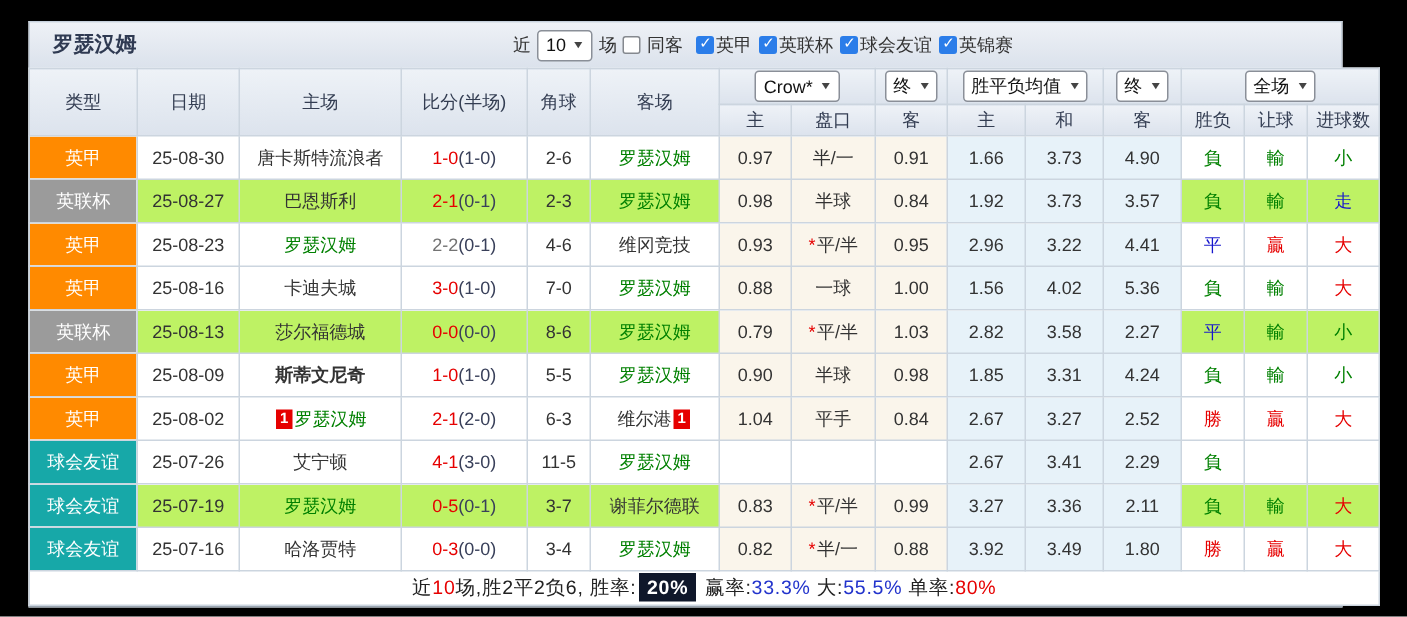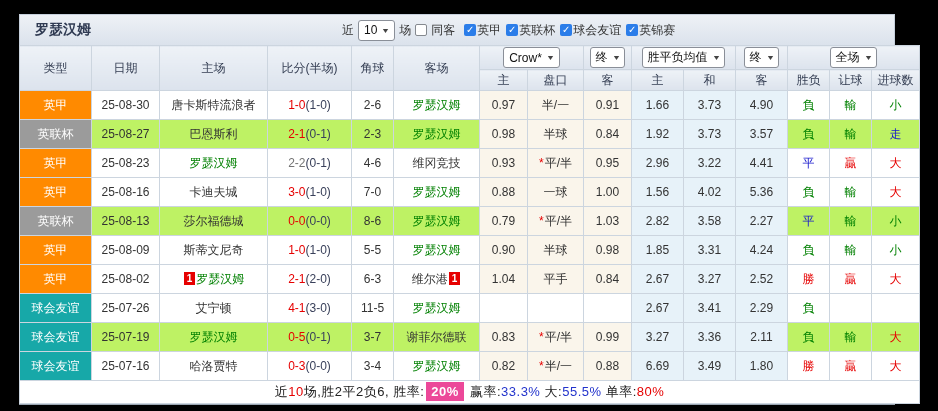--- a/index.html
+++ b/index.html
@@ -246,21 +246,21 @@
           <td class="euro">2.27</td>
           <td class="pl" style="color: rgb(23, 23, 204);">平</td>
           <td class="pl" style="color: rgb(0, 128, 0);">輸</td>
           <td class="pl" style="color: rgb(0, 128, 0);">小</td>
         </tr>
         <tr>
           <td>
             <span class="badge" style="background: rgb(255, 138, 0);">英甲</span>
           </td>
           <td class="pl">25-08-09</td>
-          <td class="pl"><span class="team" style="color: rgb(51, 51, 51);">斯蒂文尼奇</span></td>
+          <td class="pl"><span class="team" style="color: rgb(51, 51, 51); font-weight: bold;">斯蒂文尼奇</span></td>
           <td class="pl"><span class="ft" style="color: rgb(230, 0, 0);">1-0</span><span class="ht">(1-0)</span></td>
           <td class="pl">5-5</td>
           <td class="pl"><span class="team" style="color: rgb(0, 128, 0);">罗瑟汉姆</span></td>
           <td class="ah-bg">0.90</td>
           <td class="ah-bg"><span>半球</span></td>
           <td class="ah-bg">0.98</td>
           <td class="euro">1.85</td>
           <td class="euro">3.31</td>
           <td class="euro">4.24</td>
           <td class="pl" style="color: rgb(0, 128, 0);">負</td>
@@ -329,27 +329,27 @@
             <span class="badge" style="background: rgb(23, 168, 168);">球会友谊</span>
           </td>
           <td class="pl">25-07-16</td>
           <td class="pl"><span class="team" style="color: rgb(51, 51, 51);">哈洛贾特</span></td>
           <td class="pl"><span class="ft" style="color: rgb(230, 0, 0);">0-3</span><span class="ht">(0-0)</span></td>
           <td class="pl">3-4</td>
           <td class="pl"><span class="team" style="color: rgb(0, 128, 0);">罗瑟汉姆</span></td>
           <td class="ah-bg">0.82</td>
           <td class="ah-bg"><span class="star">*</span><span>半/一</span></td>
           <td class="ah-bg">0.88</td>
-          <td class="euro">6.69</td>
+          <td class="euro">3.92</td>
           <td class="euro">3.49</td>
           <td class="euro">1.80</td>
           <td class="pl" style="color: rgb(230, 0, 0);">勝</td>
           <td class="pl" style="color: rgb(230, 0, 0);">贏</td>
           <td class="pl" style="color: rgb(230, 0, 0);">大</td>
         </tr>
       </tbody>
     <tfoot>
       <tr>
-        <td colspan="15" class="summary"><span>近</span><span class="sum-red">10</span><span>场,胜2平2负6, 胜率:</span><span class="badge20" style="background: #ec4899; text-align: center;">20%</span><span> 赢率:</span><span class="sum-blue">33.3%</span><span> 大:</span><span class="sum-blue">55.5%</span><span> 单率:</span><span class="sum-red">80%</span></td>
+        <td colspan="15" class="summary"><span>近</span><span class="sum-red">10</span><span>场,胜2平2负6, 胜率:</span><span class="badge20" style="background: #0f172a; text-align: center;">20%</span><span> 赢率:</span><span class="sum-blue">33.3%</span><span> 大:</span><span class="sum-blue">55.5%</span><span> 单率:</span><span class="sum-red">80%</span></td>
       </tr>
     </tfoot>
   </table>
 </div>
 
 </body></html>

